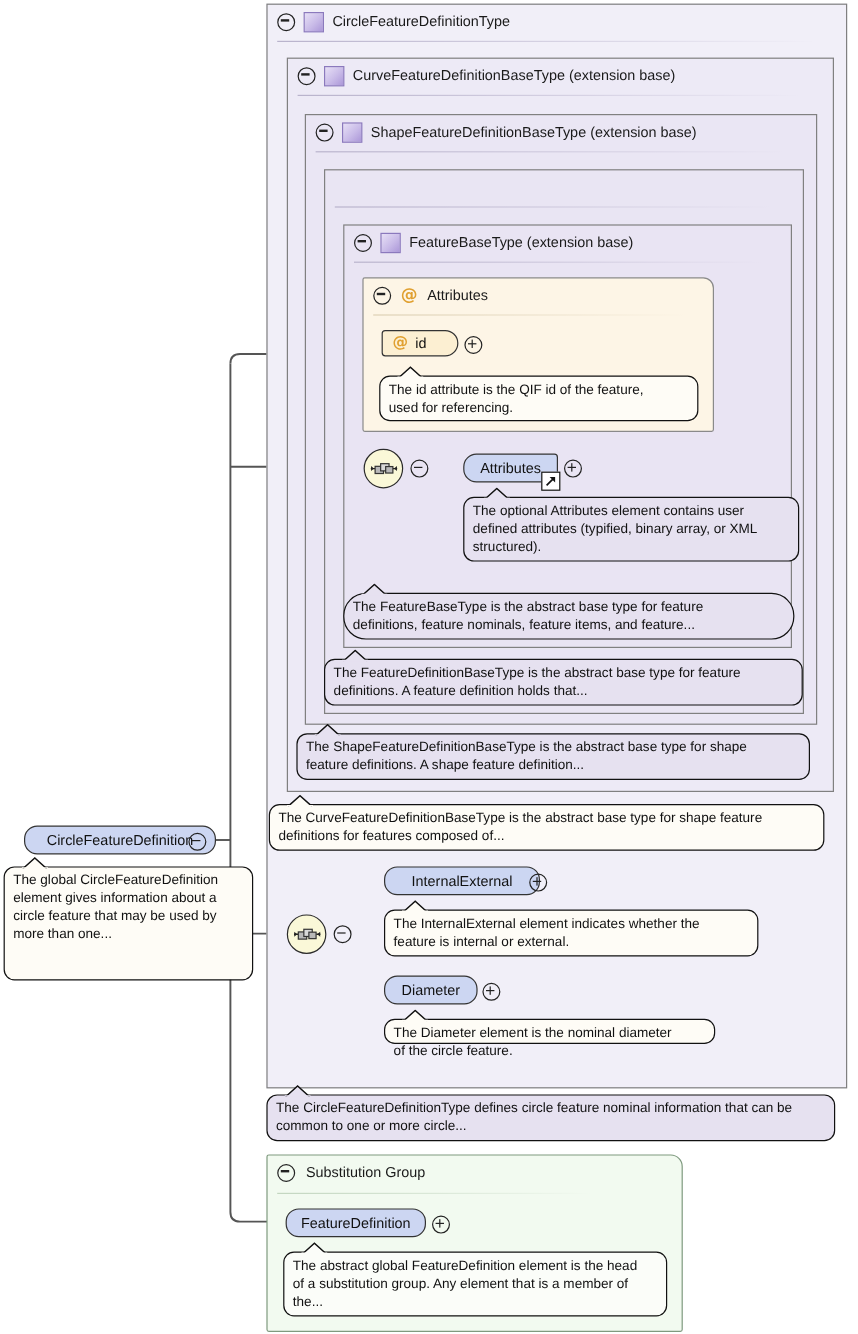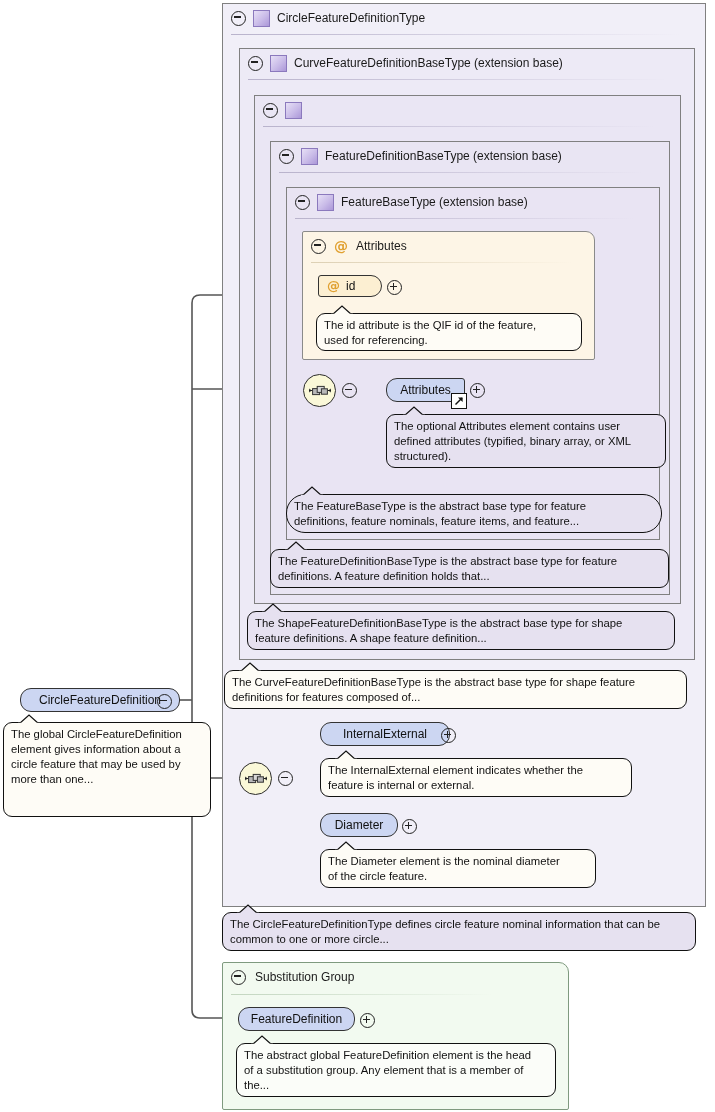--- a/index.html
+++ b/index.html
@@ -171,30 +171,26 @@
     <span class="typeicon"></span>
     <span class="ct-title">CurveFeatureDefinitionBaseType (extension base)</span>
   </div>
   <div class="ct-rule" style="top:30px;width:420px;"></div>
 </div>
 
 <div class="ctbox lvl2 abs" style="left:254px;top:95px;width:427px;height:509px;">
   <div class="ct-head" style="height:28px;">
     <span class="pm"></span>
     <span class="typeicon"></span>
+    <span class="ct-title">ShapeFeatureDefinitionBaseType (extension base)</span>
   </div>
   <div class="ct-rule" style="top:30px;width:392px;"></div>
 </div>
 
 <div class="ctbox lvl3 abs" style="left:270px;top:141px;width:400px;height:454px;">
-  <div class="ct-head" style="height:28px;">
-    <span class="pm"></span>
-    <span class="typeicon"></span>
-    <span class="ct-title">FeatureDefinitionBaseType (extension base)</span>
-  </div>
   <div class="ct-rule" style="top:30px;width:365px;"></div>
 </div>
 
 <div class="ctbox lvl4 abs" style="left:286px;top:187px;width:374px;height:353px;">
   <div class="ct-head" style="height:28px;">
     <span class="pm"></span>
     <span class="typeicon"></span>
     <span class="ct-title">FeatureBaseType (extension base)</span>
   </div>
   <div class="ct-rule" style="top:30px;width:340px;"></div>
@@ -338,21 +334,21 @@
     </svg>
   </div>
   <span>The InternalExternal element indicates whether the feature is internal or external.</span>
 </div>
 
 <div class="elem rr" style="left:320px;top:813px;width:78px;">
   <span>Diameter</span>
 </div>
 <span class="pm plus abs-pm" style="left:402px;top:819px;"></span>
 
-<div class="anno cream" style="left:320px;top:849px;width:276px;height:39px;">
+<div class="anno cream" style="left:320px;top:849px;width:276px;height:21px;">
   <div class="notch" style="left:14px;">
     <svg width="22" height="10" viewBox="0 0 22 10">
       <path d="M1,10 L11,1 L21,10" fill="#fefcf6" stroke="#111" stroke-width="1.2"></path>
       <path d="M0,10 L22,10" stroke="#fefcf6" stroke-width="2.4"></path>
     </svg>
   </div>
   <span>The Diameter element is the nominal diameter of the circle feature.</span>
 </div>
 
 <div class="anno purple" style="left:222px;top:912px;width:474px;height:39px;">

